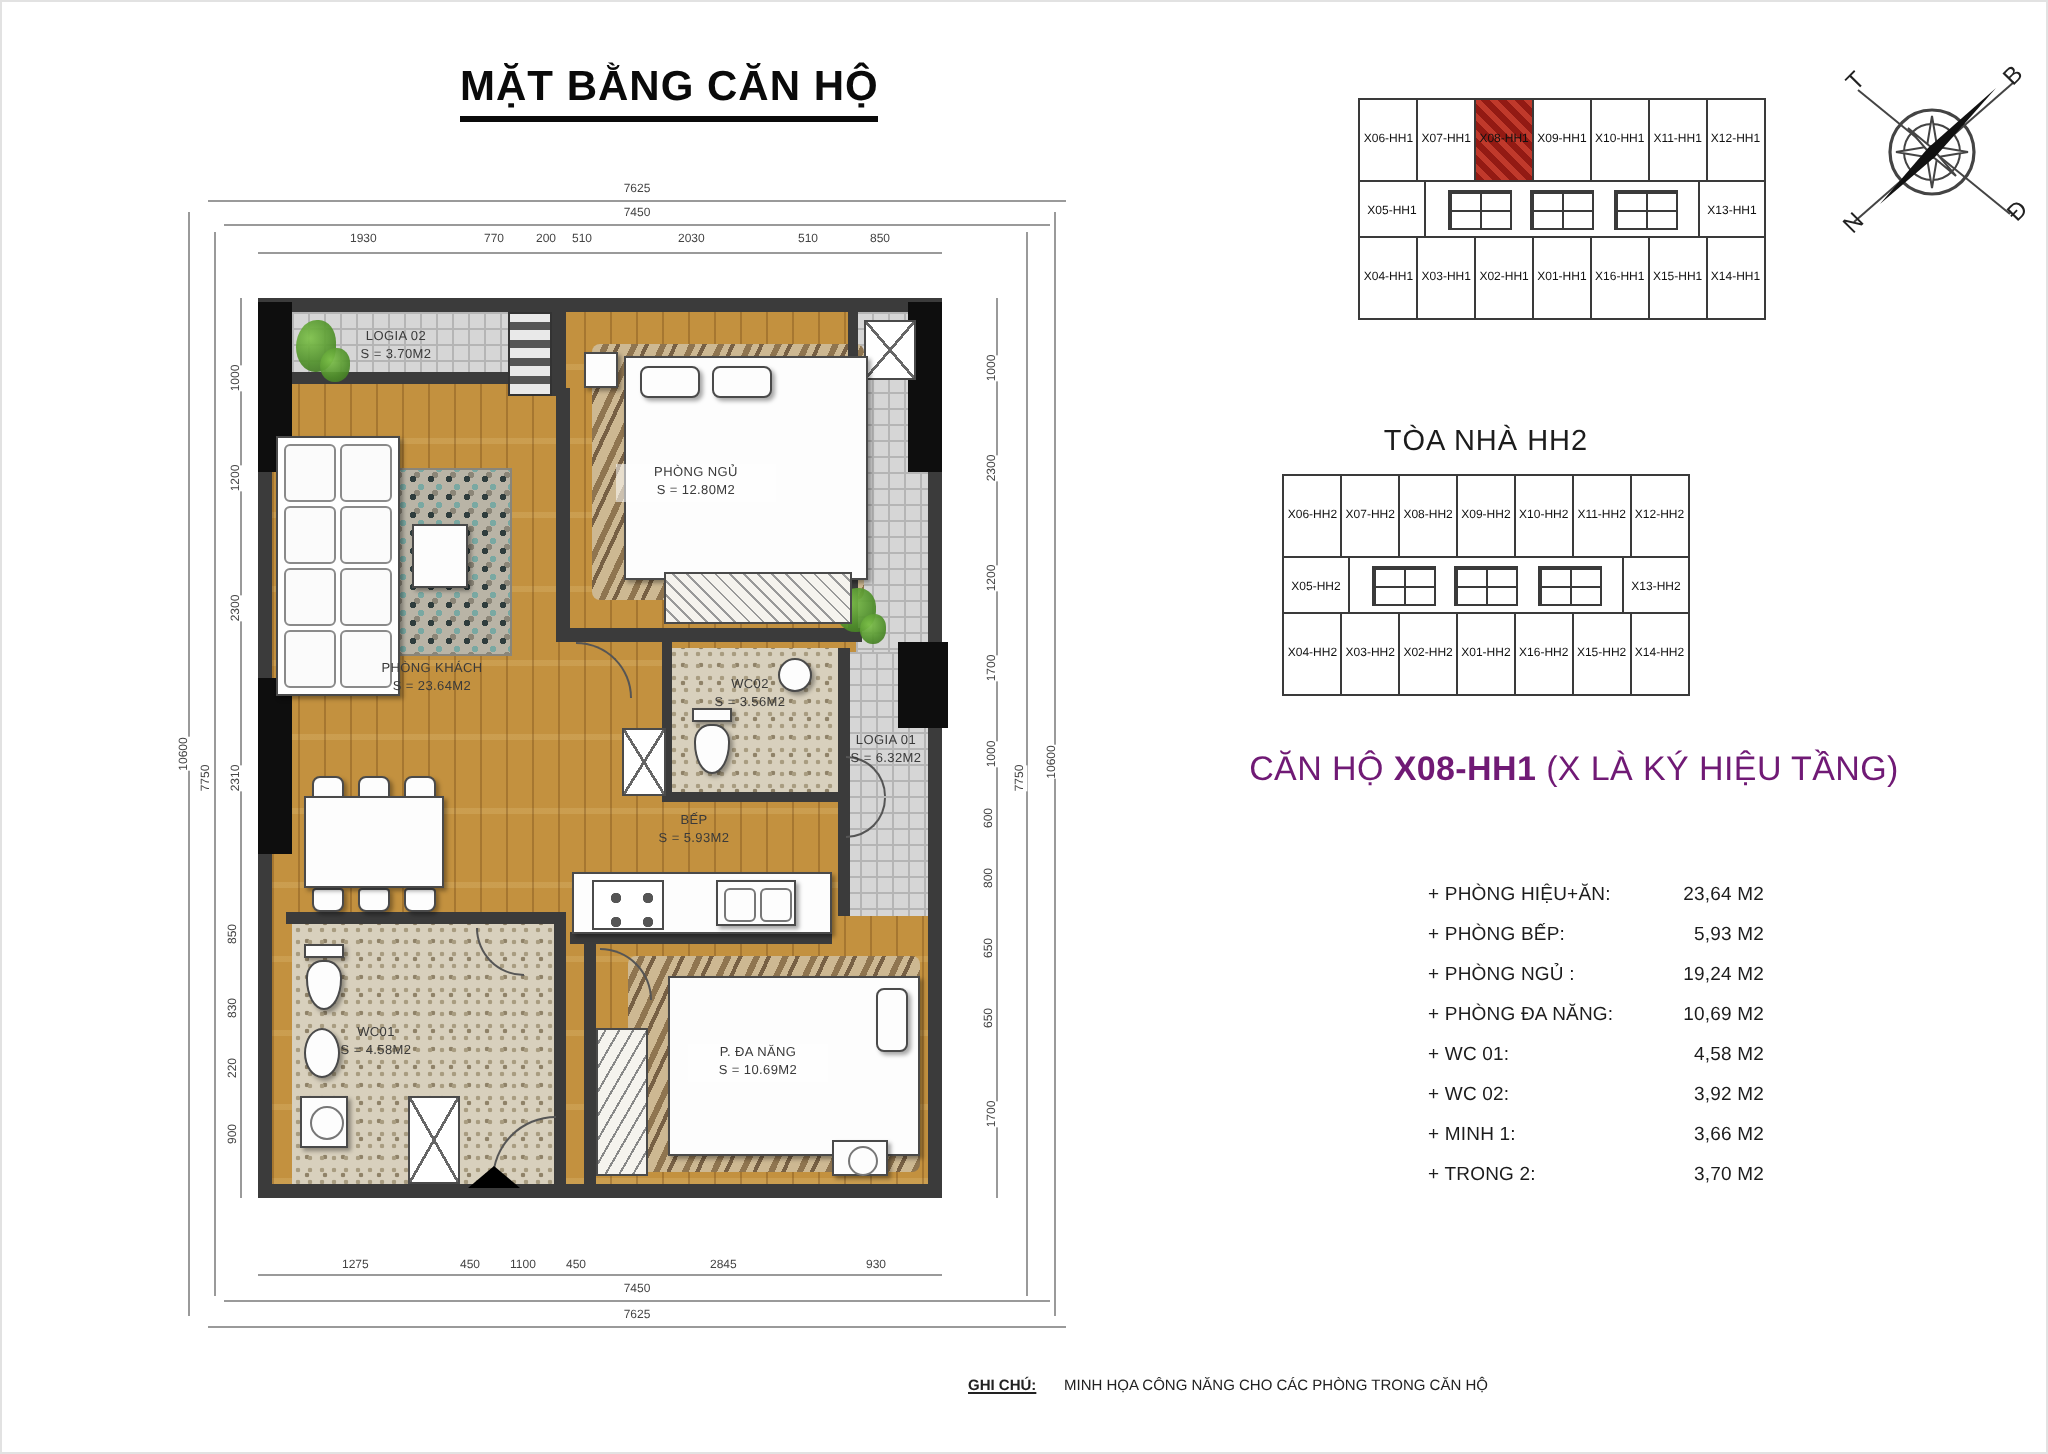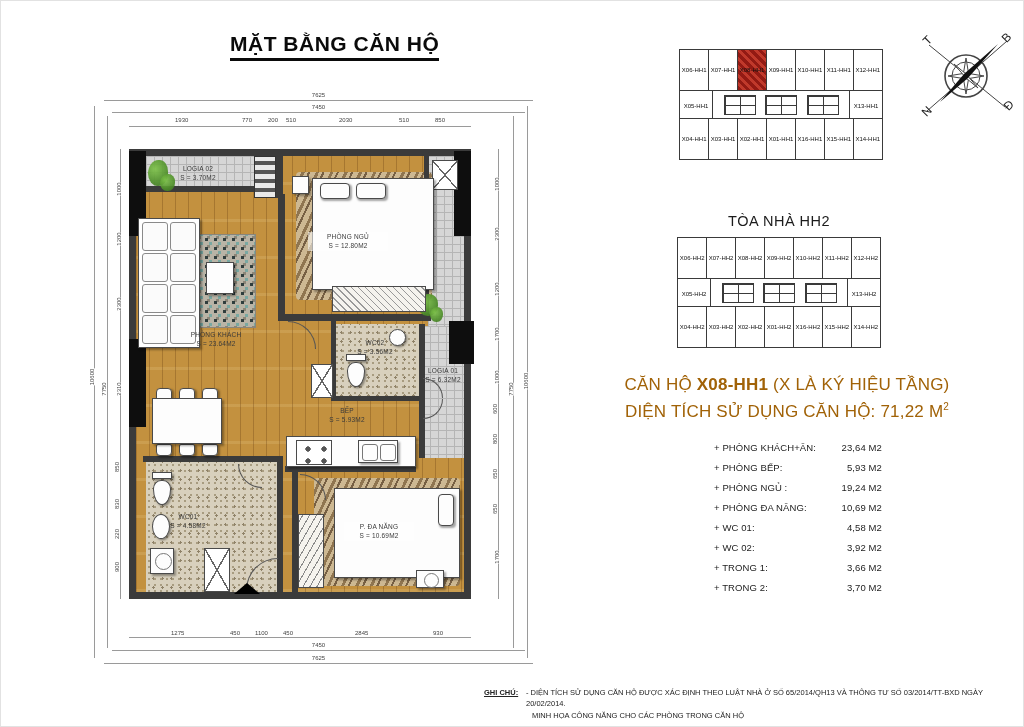--- a/index.html
+++ b/index.html
@@ -69,21 +69,21 @@
   .brow .cell:first-child{margin-left:0;}
   .mid{height:30px;margin-top:-1.5px;}
   .mid .side{flex:0 0 32px;height:30px;}
   .core{flex:1;border-top:1.5px solid #3a3a3a;border-bottom:1.5px solid #3a3a3a;margin-left:-1.5px;
         display:flex;align-items:center;justify-content:space-between;padding:0 12px;}
   .core-box{width:32px;height:20px;border:1.5px solid #3a3a3a;box-sizing:border-box;
         background-image:linear-gradient(#3a3a3a 1px,transparent 1px),linear-gradient(90deg,#3a3a3a 1px,transparent 1px);
         background-size:50% 50%;}
   .bot{margin-top:-1.5px;}
   .hl{background:#c0392b;background-image:repeating-linear-gradient(45deg,rgba(110,0,0,.55) 0 3px,transparent 3px 6px);}
-  .info{position:absolute;left:600px;top:374px;width:372px;text-align:center;color:#a16207;}
+  .info{position:absolute;left:600px;top:374px;width:372px;text-align:center;color:#701a75;}
   .info .l1{font-size:17px;letter-spacing:.2px;}
   .info .l2{font-size:17px;margin-top:6px;letter-spacing:.2px;}
   .info sup{font-size:10px;}
   .room-list{position:absolute;left:713px;top:441px;width:168px;}
   .rrow{display:flex;justify-content:space-between;font-size:9.5px;color:#1c1c1c;margin-bottom:9px;letter-spacing:.1px;}
   .note{position:absolute;left:483px;top:686px;width:520px;font-size:7.5px;color:#222;line-height:1.5;}
   .note-label{position:absolute;left:0;top:0;font-weight:bold;text-decoration:underline;}
   .note-lines{margin-left:42px;}
   .note-lines .indent{padding-left:6px;}
   .compass{position:absolute;left:912px;top:28px;}
@@ -328,21 +328,21 @@
       <div class="cell">X04-HH1</div>
       <div class="cell">X03-HH1</div>
       <div class="cell">X02-HH1</div>
       <div class="cell">X01-HH1</div>
       <div class="cell">X16-HH1</div>
       <div class="cell">X15-HH1</div>
       <div class="cell">X14-HH1</div>
     </div>
   </div>
 
-  <div class="bldg" style="left:676px;top:212px;">
+  <div class="bldg" style="left:640px;top:212px;">
     <div class="bldg-title">TÒA NHÀ HH2</div>
     <div class="brow top">
       <div class="cell">X06-HH2</div>
       <div class="cell">X07-HH2</div>
       <div class="cell">X08-HH2</div>
       <div class="cell">X09-HH2</div>
       <div class="cell">X10-HH2</div>
       <div class="cell">X11-HH2</div>
       <div class="cell">X12-HH2</div>
     </div>
@@ -363,28 +363,25 @@
       <div class="cell">X16-HH2</div>
       <div class="cell">X15-HH2</div>
       <div class="cell">X14-HH2</div>
     </div>
   </div>
 
   <div class="info">
     <div class="l1">
       <span>CĂN HỘ </span><b>X08-HH1</b><span> (X LÀ KÝ HIỆU TẦNG)</span>
     </div>
-    <div class="l2">
-      <span>DIỆN TÍCH SỬ DỤNG CĂN HỘ: 71,22 M</span><sup>2</sup>
-    </div>
   </div>
 
   <div class="room-list">
     <div class="rrow">
-        <span>+ PHÒNG KHÁCH+ĂN:</span>
+        <span>+ PHÒNG HIỆU+ĂN:</span>
         <span>23,64 M2</span>
       </div>
     <div class="rrow">
         <span>+ PHÒNG BẾP:</span>
         <span>5,93 M2</span>
       </div>
     <div class="rrow">
         <span>+ PHÒNG NGỦ :</span>
         <span>19,24 M2</span>
       </div>
@@ -394,30 +391,29 @@
       </div>
     <div class="rrow">
         <span>+ WC 01:</span>
         <span>4,58 M2</span>
       </div>
     <div class="rrow">
         <span>+ WC 02:</span>
         <span>3,92 M2</span>
       </div>
     <div class="rrow">
-        <span>+ TRONG 1:</span>
+        <span>+ MINH 1:</span>
         <span>3,66 M2</span>
       </div>
     <div class="rrow">
         <span>+ TRONG 2:</span>
         <span>3,70 M2</span>
       </div>
   </div>
 
   <div class="note">
     <span class="note-label">GHI CHÚ:</span>
     <div class="note-lines">
-      <div>- DIỆN TÍCH SỬ DỤNG CĂN HỘ ĐƯỢC XÁC ĐỊNH THEO LUẬT NHÀ Ở SỐ 65/2014/QH13 VÀ THÔNG TƯ SỐ 03/2014/TT-BXD NGÀY 20/02/2014.</div>
       <div class="indent">MINH HỌA CÔNG NĂNG CHO CÁC PHÒNG TRONG CĂN HỘ</div>
     </div>
   </div>
 
 </div>
 
 </body></html>

